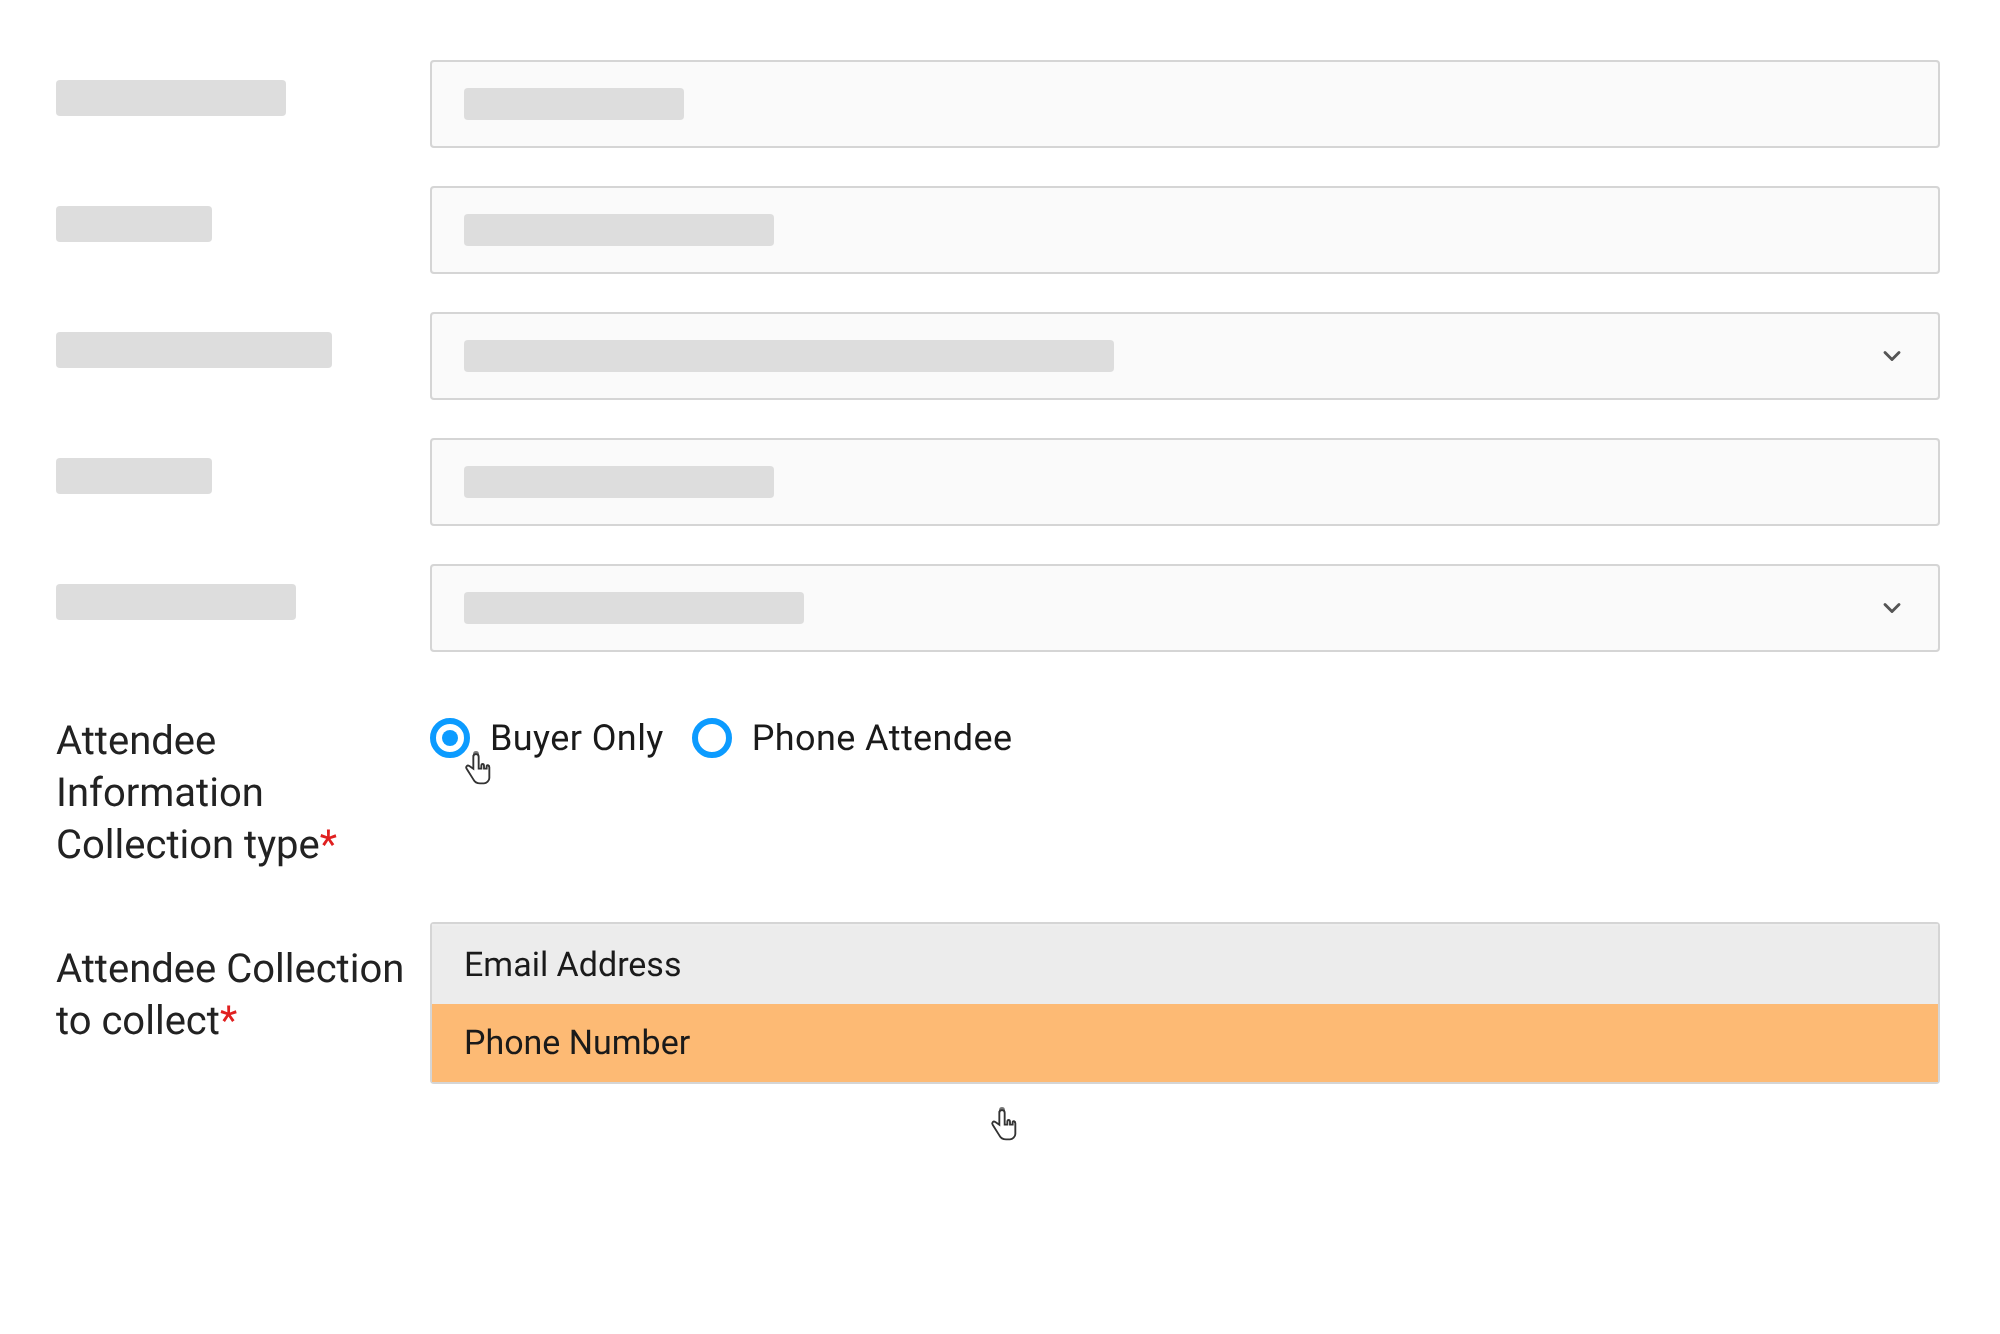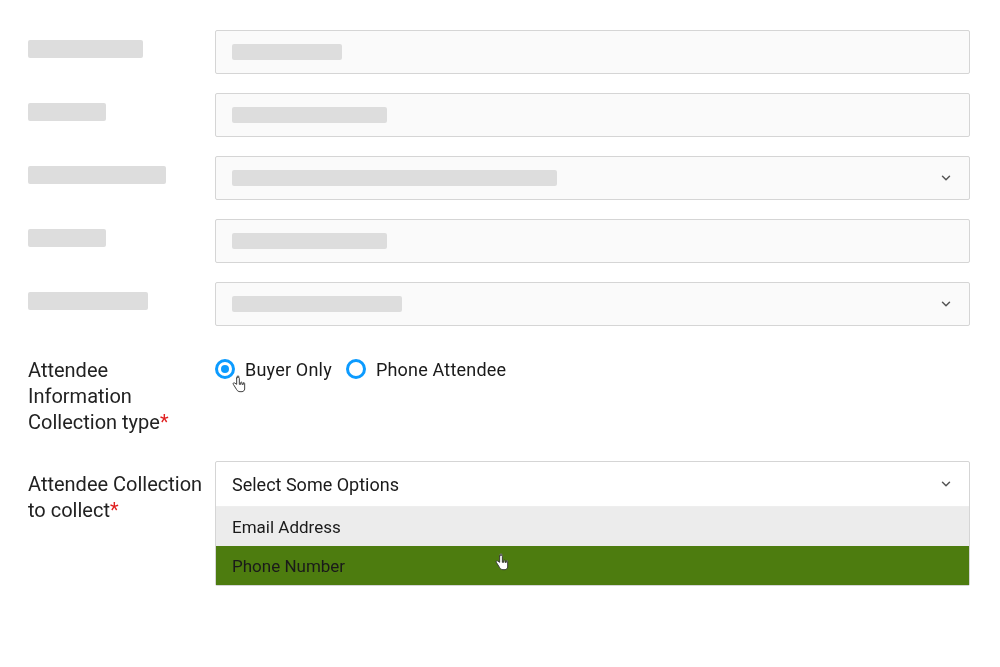--- a/index.html
+++ b/index.html
@@ -137,21 +137,21 @@
       border-top: 1px solid #eeeeee;
     }
     .multiselect-option {
       height: 39px;
       display: flex;
       align-items: center;
       padding: 0 16px;
       font-size: 17px;
       color: #1a1a1a;
       cursor: pointer;
-      background: #4d7c0f;
+      background: #fdba74;
     }
     .multiselect-option.highlight {
       background: #ececec;
     }
   </style>
 </head>
 <body>
 
 <div class="form-row">
   <div class="label-col">
@@ -240,26 +240,20 @@
     </div>
   </div>
 </div>
 
 <div class="form-row">
   <div class="label-col" style="padding-top:10px;">
     <span class="label-text">Attendee Collection to collect</span><span class="label-text required">*</span>
   </div>
   <div class="control-col" style="position:relative;">
     <div class="multiselect">
-      <div class="multiselect-header">
-        <span class="multiselect-placeholder">Select Some Options</span>
-        <svg class="chevron" viewBox="0 0 24 24" fill="none" stroke="currentColor" stroke-width="2.5" stroke-linecap="round" stroke-linejoin="round">
-            <polyline points="6 9 12 15 18 9"></polyline>
-          </svg>
-      </div>
       <div class="multiselect-options">
         <div class="multiselect-option highlight">
           <span>Email Address</span>
         </div>
         <div class="multiselect-option">
           <span>Phone Number</span>
         </div>
       </div>
     </div>
 

